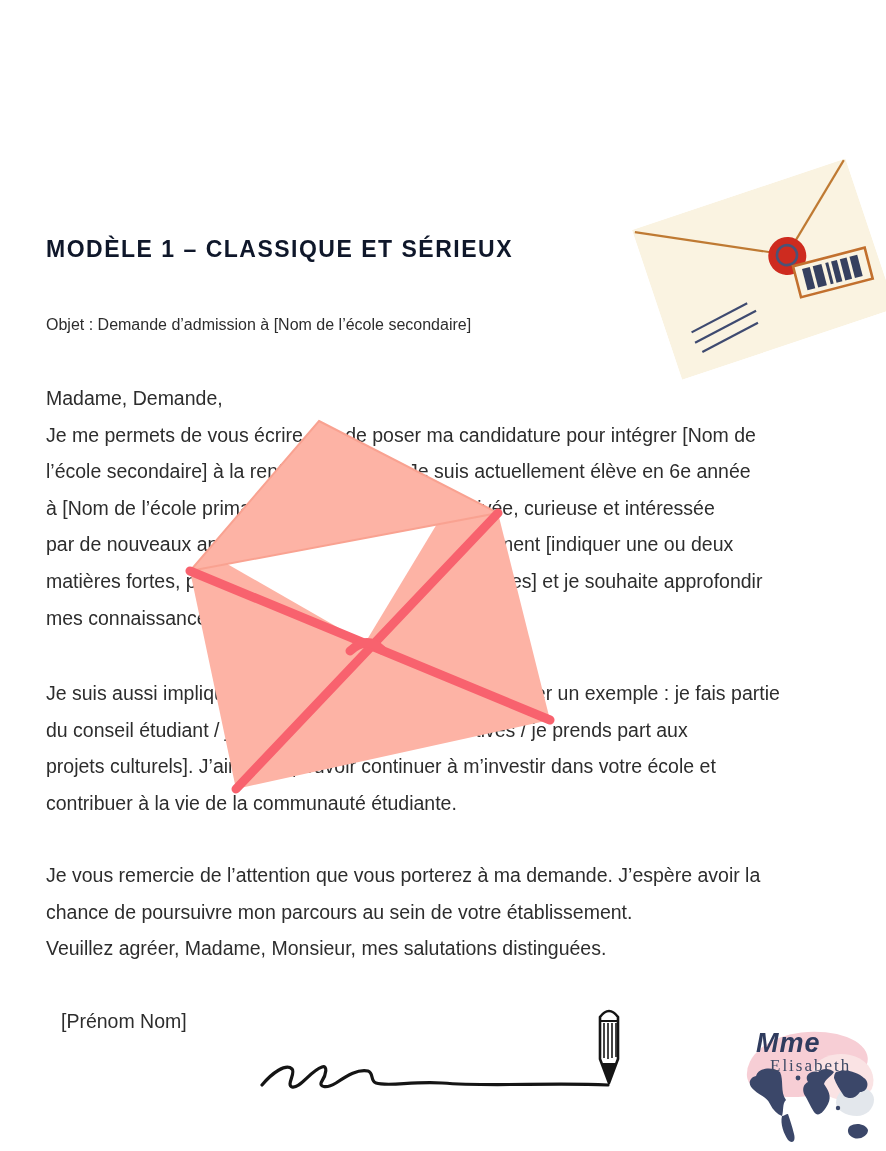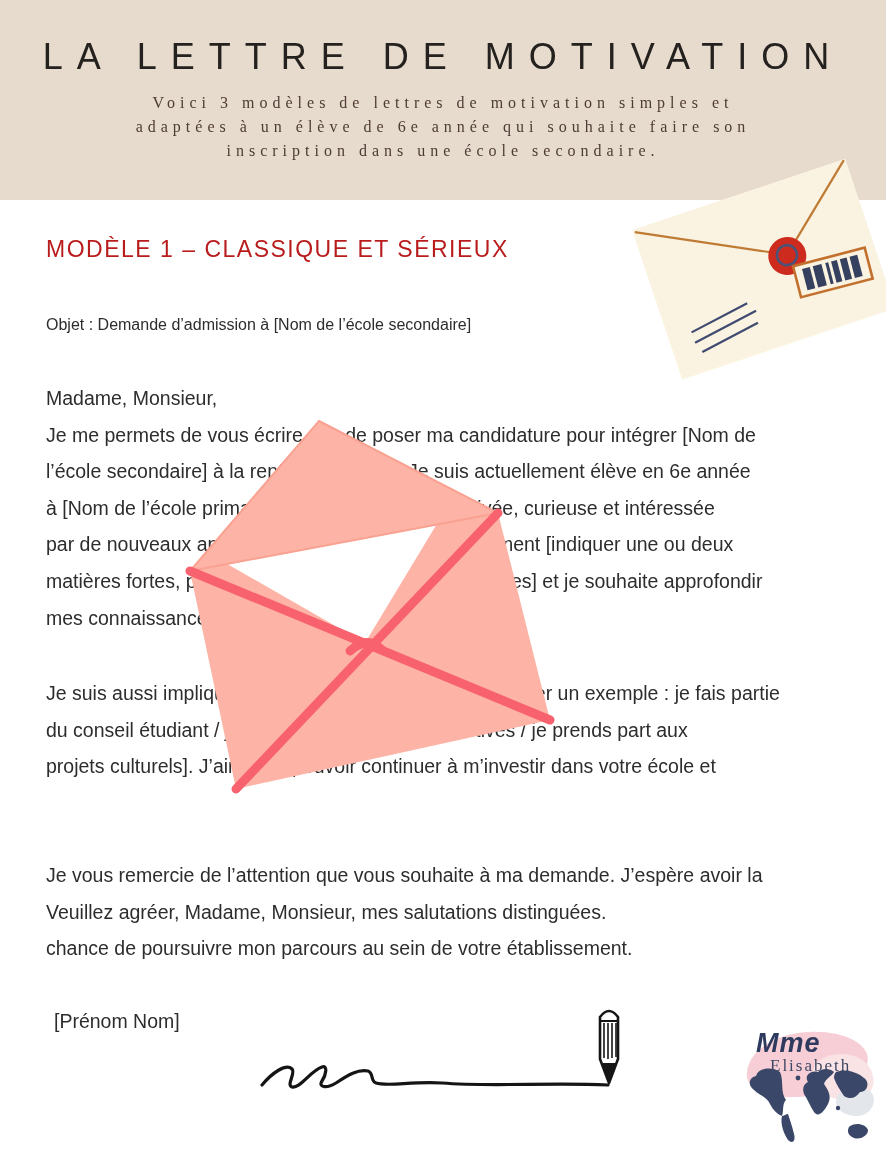--- a/index.html
+++ b/index.html
@@ -18,33 +18,33 @@
     font-family:"Liberation Sans",sans-serif;
   }
   .band .sub{
     margin:0;font-family:"Liberation Serif",serif;font-size:16px;
     letter-spacing:5px;line-height:24px;color:#4e3b33;white-space:nowrap;
   }
   .band .sub.first{margin-top:13px;}
   
   .model-heading{
     position:absolute;left:46px;top:236px;margin:0;font-size:23px;
-    font-weight:400;letter-spacing:1.5px;color:#b91c1c;white-space:nowrap;
+    font-weight:700;letter-spacing:1.5px;color:#0f172a;white-space:nowrap;
   }
   .objet{
     position:absolute;left:46px;top:311px;font-size:16px;line-height:28px;
     white-space:nowrap;
   }
   .para{position:absolute;left:46px;white-space:nowrap;}
   .para .line{height:36.6px;line-height:36.6px;font-size:19.5px;}
   #p1{top:380px;}
   #p2{top:675px;}
   #p3{top:857px;}
   .prenom{
-    position:absolute;left:54px;top:1003px;font-size:19.5px;
+    position:absolute;left:61px;top:1003px;font-size:19.5px;
     line-height:36px;white-space:nowrap;
   }
   
   .sealed-env{
     position:absolute;left:632px;top:230px;width:225px;height:158px;
     transform:rotate(-18.5deg);transform-origin:0 0;z-index:6;
   }
   
   .open-env{position:absolute;left:168px;top:403px;z-index:5;}
   
@@ -71,51 +71,46 @@
     position:absolute;left:30px;top:28px;font-family:"Liberation Serif",serif;
     font-size:17px;color:#3d4965;letter-spacing:2px;
   }
   .logo svg{position:absolute;left:6px;top:36px;}
 </style>
 </head>
 <body>
 
 <div class="page">
 
-  <header class="band">
-    <h1>LA LETTRE DE MOTIVATION</h1>
-    <p class="sub first">Voici 3 modèles de lettres de motivation simples et</p>
-    <p class="sub">adaptées à un élève de 6e année qui souhaite faire son</p>
-    <p class="sub">inscription dans une école secondaire.</p>
-  </header>
 
   <main>
     <h2 class="model-heading">MODÈLE 1 – CLASSIQUE ET SÉRIEUX</h2>
     <div class="objet">Objet : Demande d’admission à [Nom de l’école secondaire]</div>
 
     <div class="para" id="p1">
-      <div class="line">Madame, Monsieur,</div>
+      <div class="line">Madame, Demande,</div>
       <div class="line">Je me permets de vous écrire afin de poser ma candidature pour intégrer [Nom de</div>
       <div class="line">l’école secondaire] à la rentrée prochaine.Je suis actuellement élève en 6e année</div>
       <div class="line">à [Nom de l’école primaire]. Je suis une élève motivée, curieuse et intéressée</div>
       <div class="line">par de nouveaux apprentissages. J’aime particulièrement [indiquer une ou deux</div>
       <div class="line">matières fortes, par exemple : le français et les sciences] et je souhaite approfondir</div>
       <div class="line">mes connaissances dans ces matières.</div>
     </div>
 
     <div class="para" id="p2">
       <div class="line">Je suis aussi impliqué(e) dans la vie de mon école [donner un exemple : je fais partie</div>
       <div class="line">du conseil étudiant / je participe aux activités sportives / je prends part aux</div>
       <div class="line">projets culturels]. J’aimerais pouvoir continuer à m’investir dans votre école et</div>
+      <div class="line">contribuer à la vie de la communauté étudiante.</div>
     </div>
 
     <div class="para" id="p3">
-      <div class="line">Je vous remercie de l’attention que vous souhaite à ma demande. J’espère avoir la</div>
+      <div class="line">Je vous remercie de l’attention que vous porterez à ma demande. J’espère avoir la</div>
+      <div class="line">chance de poursuivre mon parcours au sein de votre établissement.</div>
       <div class="line">Veuillez agréer, Madame, Monsieur, mes salutations distinguées.</div>
-      <div class="line">chance de poursuivre mon parcours au sein de votre établissement.</div>
     </div>
 
     <div class="prenom">[Prénom Nom]</div>
   </main>
 
   <div class="sealed-env">
     <svg width="225" height="158" viewBox="0 0 225 158">
       <rect x="0" y="0" width="225" height="158" fill="#faf3e1"></rect>
       <line x1="2" y1="3" x2="138" y2="72" stroke="#bf7a33" stroke-width="2.2"></line>
       <line x1="223" y1="1" x2="140" y2="72" stroke="#bf7a33" stroke-width="2.2"></line>

